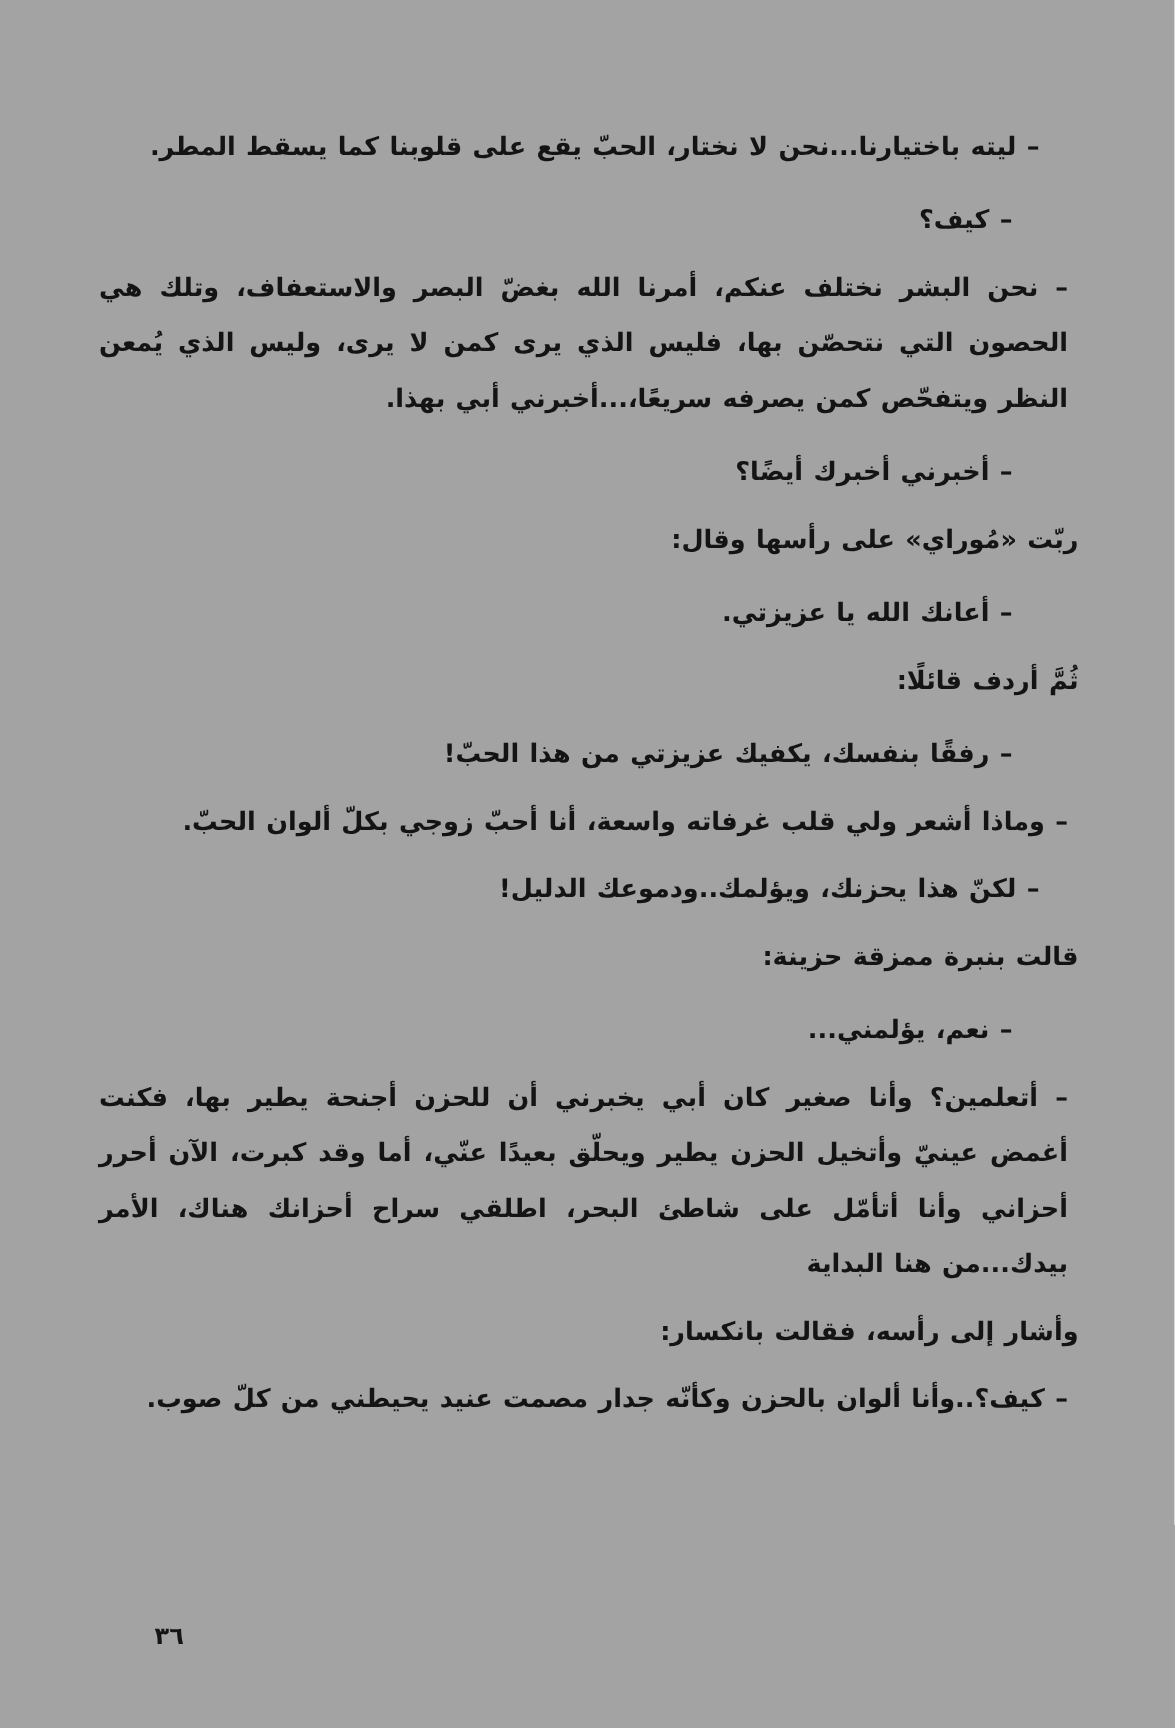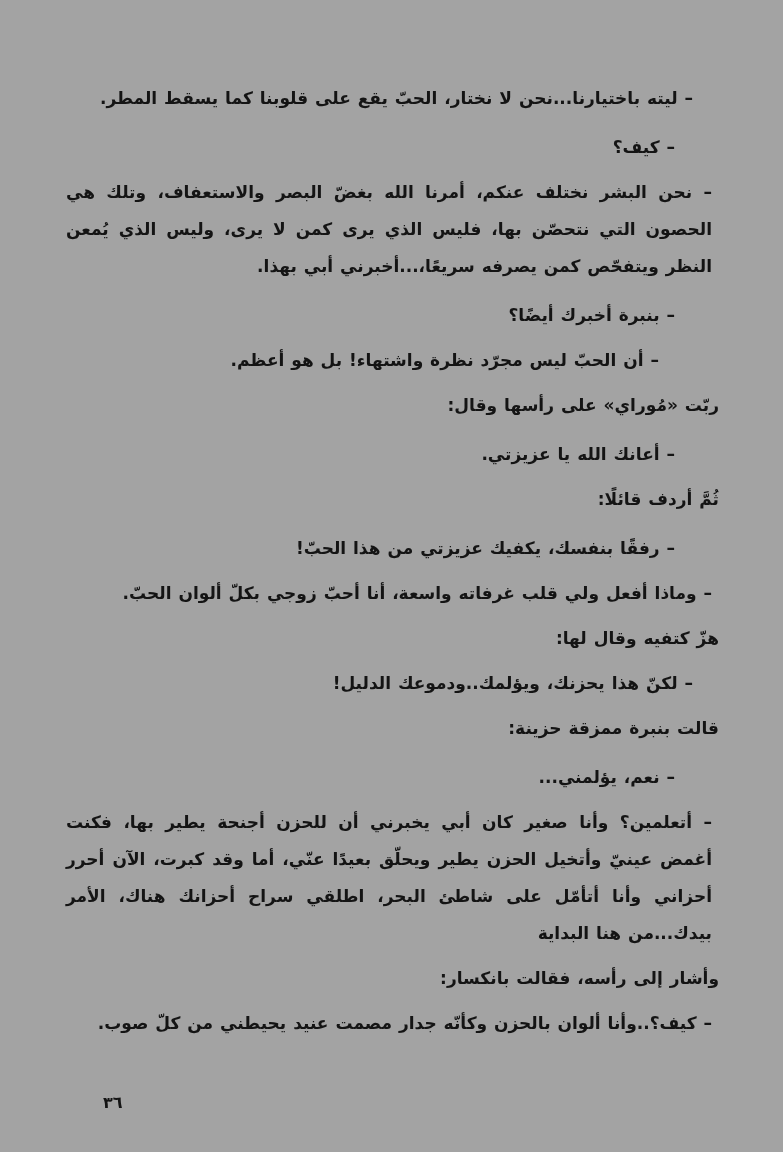--- a/index.html
+++ b/index.html
@@ -36,45 +36,43 @@
     text-align-last: right;
   }
   
   .ind-0 { padding-right: 0; }
   .ind-1 { padding-right: 7px; }
   .ind-2 { padding-right: 26px; }
   .ind-3 { padding-right: 44px; margin-top: 12px; }
   .ind-4 { padding-right: 60px; }
   .page-number {
     position: absolute;
-    bottom: 40px;
+    bottom: 52px;
     left: 103px;
     direction: rtl;
     color: #141414;
     font-size: 16px;
     font-weight: 700;
     text-align: center;
   }
 </style>
 </head>
 <body>
 
 <div class="book-page">
   <div class="text-block">
     <p class="line ind-2">– ليته باختيارنا...نحن لا نختار، الحبّ يقع على قلوبنا كما يسقط المطر.</p>
     <p class="line ind-3">– كيف؟</p>
     <p class="line ind-1 para">– نحن البشر نختلف عنكم، أمرنا الله بغضّ البصر والاستعفاف، وتلك هي الحصون التي نتحصّن بها، فليس الذي يرى كمن لا يرى، وليس الذي يُمعن النظر ويتفحّص كمن يصرفه سريعًا،...أخبرني أبي بهذا.</p>
-    <p class="line ind-3">– بنبرة أخبرك أيضًا؟</p>
-    <p class="line ind-4">– أن الحبّ ليس مجرّد نظرة واشتهاء! بل هو أعظم.</p>
+    <p class="line ind-3">– أخبرني أخبرك أيضًا؟</p>
     <p class="line ind-0">ربّت «مُوراي» على رأسها وقال:</p>
     <p class="line ind-3">– أعانك الله يا عزيزتي.</p>
     <p class="line ind-0">ثُمَّ أردف قائلًا:</p>
     <p class="line ind-3">– رفقًا بنفسك، يكفيك عزيزتي من هذا الحبّ!</p>
-    <p class="line ind-1">– وماذا أفعل ولي قلب غرفاته واسعة، أنا أحبّ زوجي بكلّ ألوان الحبّ.</p>
-    <p class="line ind-0">هزّ كتفيه وقال لها:</p>
+    <p class="line ind-1">– وماذا أشعر ولي قلب غرفاته واسعة، أنا أحبّ زوجي بكلّ ألوان الحبّ.</p>
     <p class="line ind-2">– لكنّ هذا يحزنك، ويؤلمك..ودموعك الدليل!</p>
     <p class="line ind-0">قالت بنبرة ممزقة حزينة:</p>
     <p class="line ind-3">– نعم، يؤلمني...</p>
     <p class="line ind-1 para">– أتعلمين؟ وأنا صغير كان أبي يخبرني أن للحزن أجنحة يطير بها، فكنت أغمض عينيّ وأتخيل الحزن يطير ويحلّق بعيدًا عنّي، أما وقد كبرت، الآن أحرر أحزاني وأنا أتأمّل على شاطئ البحر، اطلقي سراح أحزانك هناك، الأمر بيدك...من هنا البداية</p>
     <p class="line ind-0">وأشار إلى رأسه، فقالت بانكسار:</p>
     <p class="line ind-1">– كيف؟..وأنا ألوان بالحزن وكأنّه جدار مصمت عنيد يحيطني من كلّ صوب.</p>
   </div>
 
   <div class="page-number">٣٦</div>
 </div>

